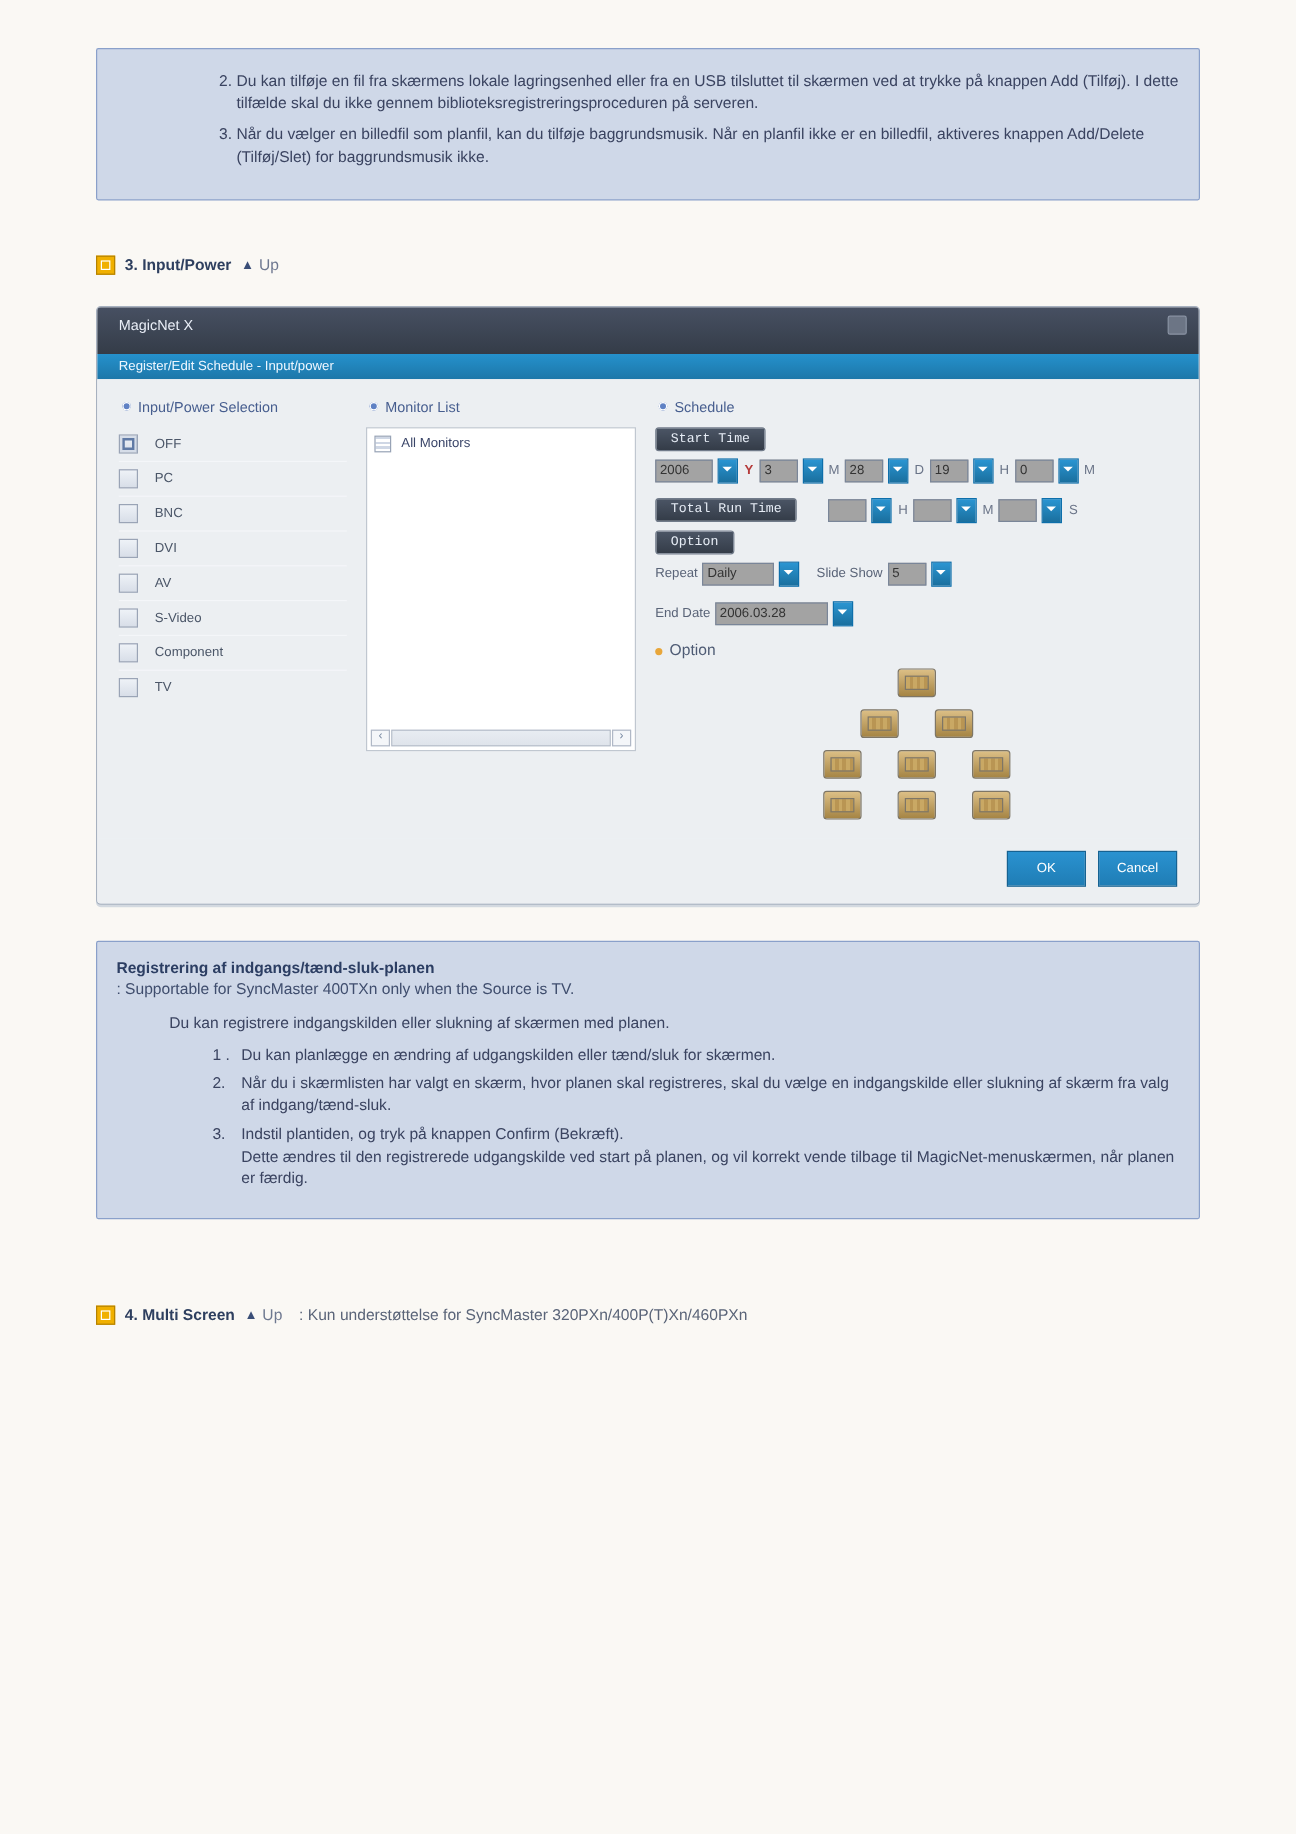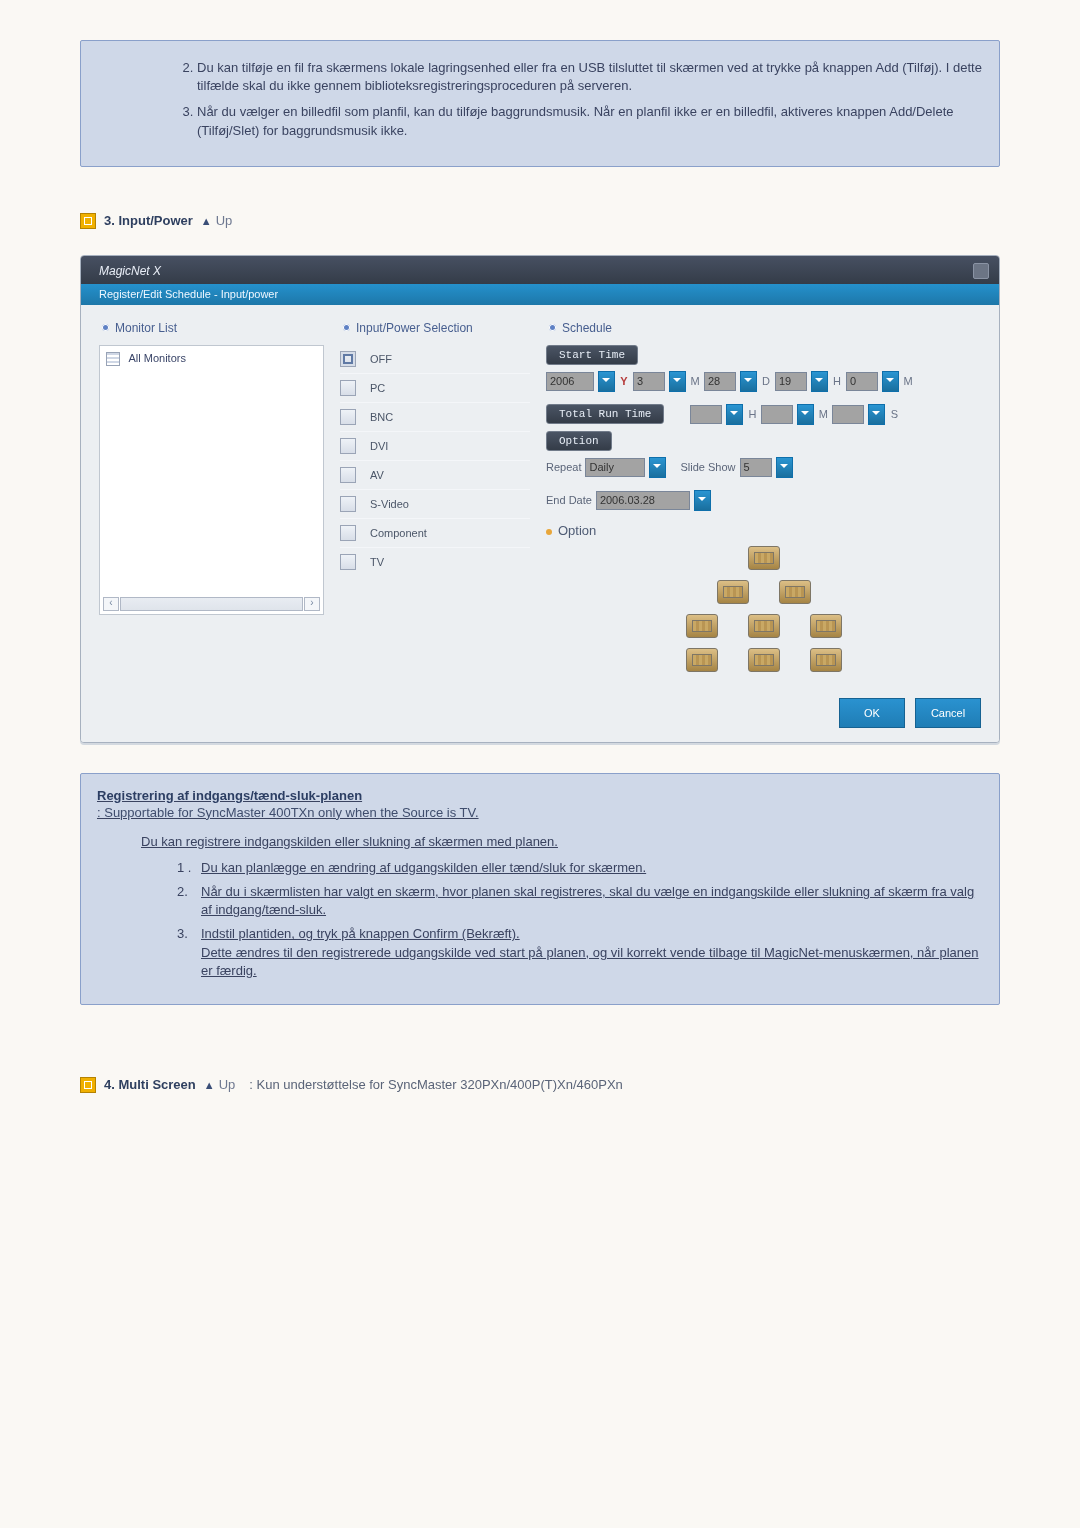--- a/index.html
+++ b/index.html
@@ -65,22 +65,22 @@
 
   
   .dlg-wrap{
     margin:26px 0 30px 0;
     border:1px solid #a7b1bf;border-radius:4px;overflow:hidden;
     box-shadow:0 2px 0 #d3d9e0;
     background:#f2f4f6;
   }
   .dlg-title{
     background:linear-gradient(#475062,#343c48);
-    color:#e9eef7;font-style:italic;font-size:12px;
-    padding:8px 12px 6px 18px;position:relative;
+    color:#e9eef7;font-size:12px;
+    padding:8px 12px 17px 18px;position:relative;
   }
   .dlg-title .ms-badge{
     position:absolute;right:10px;top:7px;width:14px;height:14px;
     background:#6c7585;border:1px solid #8a93a4;border-radius:2px;
   }
   .dlg-subtitle{
     background:linear-gradient(#2591cc,#1d77a9);
     color:#eef7ff;font-size:11px;padding:4px 12px 5px 18px;
   }
   .dlg-body{
@@ -150,21 +150,21 @@
 
   
   .dlg-buttons{display:flex;justify-content:flex-end;gap:10px;padding:10px 18px 14px 0;background:#eceff2;}
   .btn{
     min-width:66px;height:30px;border:1px solid var(--btn-border);border-radius:0;
     background:linear-gradient(var(--btn-bg2),var(--btn-bg));
     color:#fff;font-size:11px;cursor:pointer;
   }
 
   
-  .note-block2{margin-top:4px;text-decoration:underline;}
+  .note-block2{margin-top:4px;}
   .note-block2 .blk-title{color:#2c3e63;font-weight:bold;margin:0;}
   .note-block2 .subnote{color:#3f4d6d;margin:2px 0 14px 0;}
   .note-block2 .intro{margin-left:44px;margin-bottom:10px;}
   .note-block2 ol{margin:0 0 0 80px;padding:0;list-style:none;}
   .note-block2 ol li{margin:4px 0 6px 0;line-height:1.4;position:relative;padding-left:24px;}
   .note-block2 ol li .num{position:absolute;left:0;top:0;}
 
   .sec4{margin-top:72px;display:flex;align-items:center;gap:8px;}
   .sec4 .support{color:#5a6478;font-weight:normal;margin-left:6px;}
 
@@ -200,76 +200,76 @@
   <div class="dlg-wrap">
     <div class="dlg-title">
       <span>MagicNet X</span>
       <span class="ms-badge"></span>
     </div>
     <div class="dlg-subtitle">
       <span>Register/Edit Schedule - Input/power</span>
     </div>
 
     <div class="dlg-body">
+
+      <div class="col col-input">
+        <h4>
+            <span class="dot"></span>
+            <span>Input/Power Selection</span>
+          </h4>
+        <div>
+          <div class="ip-row first">
+              <span class="chk"></span>
+              <span>OFF</span>
+            </div>
+          <div class="ip-row">
+              <span class="chk"></span>
+              <span>PC</span>
+            </div>
+          <div class="ip-row">
+              <span class="chk"></span>
+              <span>BNC</span>
+            </div>
+          <div class="ip-row">
+              <span class="chk"></span>
+              <span>DVI</span>
+            </div>
+          <div class="ip-row">
+              <span class="chk"></span>
+              <span>AV</span>
+            </div>
+          <div class="ip-row">
+              <span class="chk"></span>
+              <span>S-Video</span>
+            </div>
+          <div class="ip-row">
+              <span class="chk"></span>
+              <span>Component</span>
+            </div>
+          <div class="ip-row">
+              <span class="chk"></span>
+              <span>TV</span>
+            </div>
+        </div>
+      </div>
 
       <div class="col col-monitor">
         <h4>
             <span class="dot"></span>
             <span>Monitor List</span>
           </h4>
         <div class="mon-box">
           <span class="tree-ico"></span>
           <span>All Monitors</span>
           <span class="scroll-left">‹</span>
           <span class="scroll-track"></span>
           <span class="scroll-right">›</span>
         </div>
       </div>
 
-      <div class="col col-input">
-        <h4>
-            <span class="dot"></span>
-            <span>Input/Power Selection</span>
-          </h4>
-        <div>
-          <div class="ip-row first">
-              <span class="chk"></span>
-              <span>OFF</span>
-            </div>
-          <div class="ip-row">
-              <span class="chk"></span>
-              <span>PC</span>
-            </div>
-          <div class="ip-row">
-              <span class="chk"></span>
-              <span>BNC</span>
-            </div>
-          <div class="ip-row">
-              <span class="chk"></span>
-              <span>DVI</span>
-            </div>
-          <div class="ip-row">
-              <span class="chk"></span>
-              <span>AV</span>
-            </div>
-          <div class="ip-row">
-              <span class="chk"></span>
-              <span>S-Video</span>
-            </div>
-          <div class="ip-row">
-              <span class="chk"></span>
-              <span>Component</span>
-            </div>
-          <div class="ip-row">
-              <span class="chk"></span>
-              <span>TV</span>
-            </div>
-        </div>
-      </div>
-
       <div class="col col-sched">
         <h4>
             <span class="dot"></span>
             <span>Schedule</span>
           </h4>
 
         <div><span class="chip">Start Time</span></div>
         <div class="field-row">
           <span class="fld w40">2006</span>
             <span class="dd"></span>

